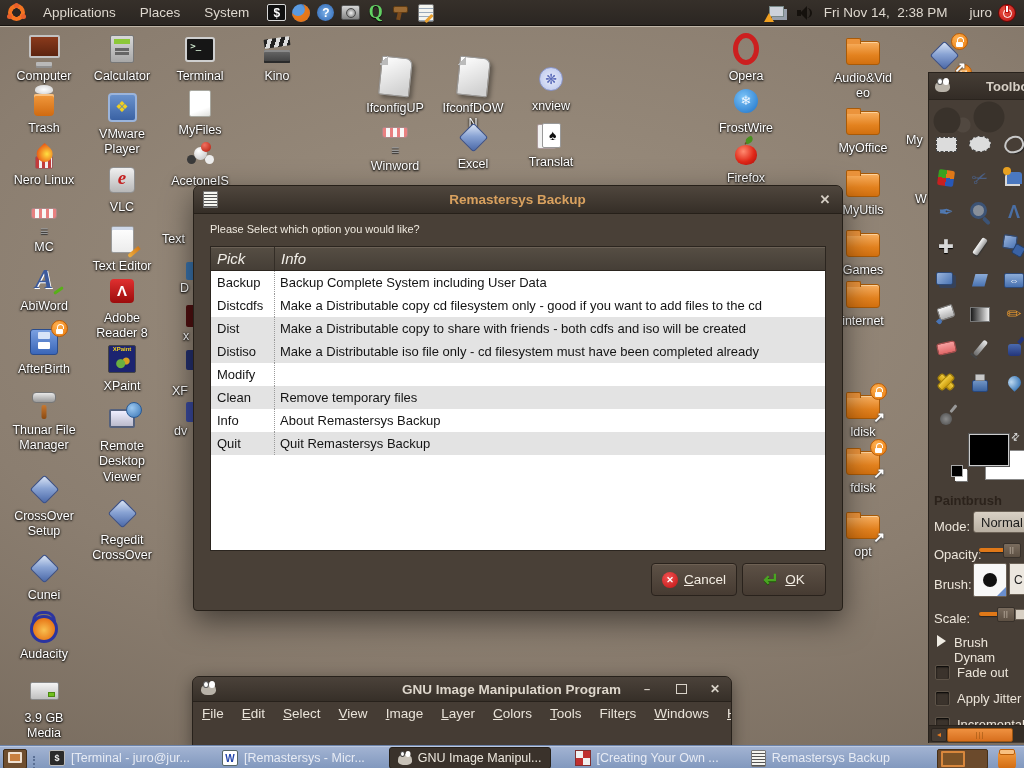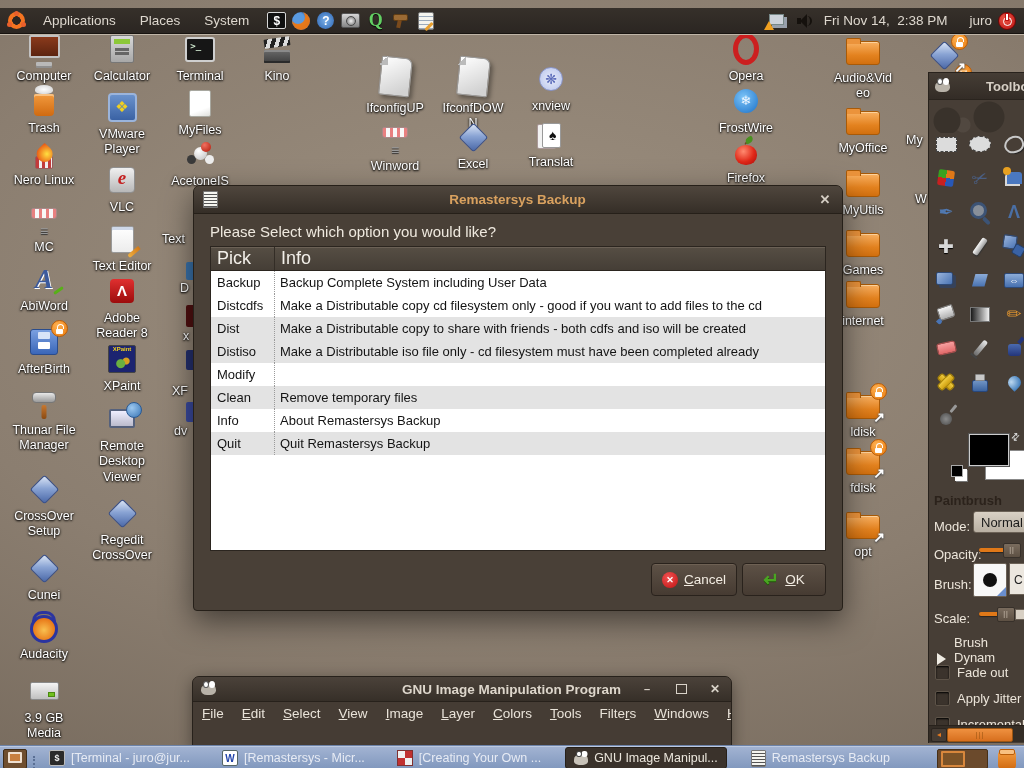--- a/index.html
+++ b/index.html
@@ -3,21 +3,21 @@
 <meta charset="utf-8">
 <style>
   html,body{margin:0;padding:0;}
   body{
     width:1024px;height:768px;overflow:hidden;position:relative;
     font-family:"Liberation Sans",sans-serif;
     background:radial-gradient(120% 90% at 50% 38%, #9c8f7f 0%, #8b7e70 48%, #6d6154 100%);
   }
   
   #panel{position:absolute;left:0;top:0;width:1024px;height:25px;background:linear-gradient(#36302a,#2b2622);
-    border-bottom:1px solid #17130f;display:flex;align-items:center;z-index:30;margin-top:8px;}
+    border-bottom:1px solid #17130f;display:flex;align-items:center;z-index:30;}
   #panel::after{content:"";position:absolute;left:0;top:26px;width:1024px;height:1px;background:#bfb5a7;}
   .p-logo{width:17px;height:17px;border-radius:50%;margin:0 6px 0 8px;position:relative;
     background:radial-gradient(circle at 50% 50%, #2b2622 4px, #f47421 4.5px 8.5px);}
   .p-logo::before{content:"";position:absolute;left:6px;top:-1px;width:5px;height:5px;border-radius:50%;background:#e9602c;
     box-shadow:-7px 11px 0 #e9602c,7px 11px 0 #e9602c;}
   .p-menu{color:#ded8cf;font-size:13.5px;padding:0 12px;height:100%;display:flex;align-items:center;cursor:default;}
   .p-tray{display:flex;align-items:center;margin-left:4px;}
   .pi{width:21px;height:21px;margin:0 2px;position:relative;display:flex;align-items:center;justify-content:center;font-family:inherit;}
   .pi-terminal{background:#101010;border:1px solid #d8d8d8;border-radius:2px;width:17px;height:15px;}
   .pi-terminal::before{content:"$";color:#fff;font-weight:bold;font-size:12px;}
@@ -134,23 +134,23 @@
   .partial-label{position:absolute;color:#fff;font-size:12.5px;text-shadow:0 1px 2px #000,0 0 3px rgba(0,0,0,.9);z-index:1;}
   .partial-sliver{position:absolute;width:8px;z-index:1;border-radius:2px 0 0 2px;}
   
   #dialog{position:absolute;left:193px;top:185px;width:648px;height:424px;background:#49403
 7;background:#494037;border:1px solid #262019;border-radius:7px 7px 4px 4px;box-shadow:0 10px 30px rgba(0,0,0,.5);z-index:10;}
   .dlg-titlebar{height:27px;background:linear-gradient(#4f463d,#352e27);border-radius:6px 6px 0 0;display:flex;align-items:center;padding:0 9px;border-bottom:1px solid #262019;}
   .list-ico{width:13px;height:15px;background:#f5f5f0;border:1px solid #777;border-radius:1px;
     background-image:repeating-linear-gradient(180deg,rgba(0,0,0,0) 0 2px,#555 2px 3px);flex:none;}
   .dlg-title{flex:1;text-align:center;color:#d9a15f;font-weight:bold;font-size:13.5px;}
   .dlg-close{color:#d5cec4;font-size:13px;font-weight:bold;width:16px;text-align:center;cursor:default;}
-  .dlg-heading{color:#efe9df;font-size:15px;margin:9px 15px 0 16px;}
+  .dlg-heading{color:#efe9df;font-size:11px;margin:9px 15px 0 16px;}
   .dlg-table{position:absolute;left:16px;top:60px;width:614px;height:303px;background:#fff;border:1px solid #2b251f;overflow:hidden;}
-  .tbl-header{height:23px;background:linear-gradient(#564e44,#453e36);display:flex;color:#f2efe9;font-size:18px;border-bottom:1px solid #2b251f;}
+  .tbl-header{height:23px;background:linear-gradient(#564e44,#453e36);display:flex;color:#f2efe9;font-size:15px;border-bottom:1px solid #2b251f;font-style:italic;}
   .th-pick{width:57px;padding-left:6px;border-right:1px solid #332d26;line-height:23px;box-shadow:inset 0 1px 0 #6b6156;}
   .th-info{flex:1;padding-left:6px;line-height:23px;box-shadow:inset 0 1px 0 #6b6156;}
   .tbl-row{height:23px;display:flex;font-size:13px;color:#141414;background:#fff;}
   .tbl-row.alt{background:#e3e3e3;}
   .td-pick{width:57px;padding-left:6px;line-height:23px;border-right:1px dotted #9a9a9a;}
   .td-info{flex:1;padding-left:5px;line-height:23px;white-space:nowrap;overflow:hidden;}
   .dlg-btn{position:absolute;top:377px;height:31px;background:linear-gradient(#5d5146,#463b32);border:1px solid #29221c;border-radius:4px;
     box-shadow:inset 0 1px 0 #6e6154;color:#f2ece2;font-size:13.5px;display:flex;align-items:center;justify-content:center;gap:6px;cursor:default;}
   #btn-cancel{left:457px;width:84px;}
   #btn-ok{left:548px;width:82px;}
@@ -218,21 +218,21 @@
     color:#1a1a1a;font-size:13px;line-height:22px;padding-left:7px;box-sizing:border-box;}
   .slider{position:absolute;height:14px;}
   .sl-track{position:absolute;left:0;top:5px;height:4px;background:#e07818;border-radius:2px;box-shadow:0 1px 1px #2a241e;}
   .sl-handle{position:absolute;top:0;width:16px;height:13px;background:linear-gradient(#7a6c5e,#5d5043);border:1px solid #37302a;border-radius:2px;
     color:#cfc3b4;font-size:7px;text-align:center;line-height:12px;letter-spacing:1px;}
   .sl-stub{position:absolute;top:2px;width:10px;height:9px;background:#d8d0c4;border:1px solid #6b6156;}
   .brush-btn{position:absolute;left:44px;top:490px;width:32px;height:32px;background:#f8f8f8;border:1px solid #6b6156;border-radius:2px;}
   .brush-btn::before{content:"";position:absolute;left:50%;top:50%;transform:translate(-50%,-50%);width:14px;height:14px;border-radius:50%;background:#111;}
   .brush-btn::after{content:"";position:absolute;right:0;bottom:0;border-left:9px solid transparent;border-bottom:9px solid #6a8fd0;}
   .brush-extra{position:absolute;left:80px;top:490px;width:16px;height:32px;background:#ece7df;border:1px solid #6b6156;color:#222;font-size:12px;line-height:32px;padding-left:4px;box-sizing:border-box;}
-  .expander{position:absolute;left:8px;top:562px;display:flex;align-items:flex-end;gap:8px;color:#ece5da;font-size:13px;}
+  .expander{position:absolute;left:8px;top:562px;display:flex;align-items:flex-start;gap:8px;color:#ece5da;font-size:13px;}
   .exp-tri{width:0;height:0;border-top:6px solid transparent;border-bottom:6px solid transparent;border-left:9px solid #f0ece4;}
   .chk-rows{position:absolute;left:6px;top:586px;width:90px;}
   .chk-row{display:flex;align-items:center;gap:7px;height:26px;}
   .chk-box{width:13px;height:13px;background:#3b332c;border:1px solid #5d5348;border-radius:2px;box-shadow:inset 0 1px 2px #000;flex:none;}
   .chk-label{color:#ece5da;font-size:13px;white-space:nowrap;}
   .tb-scroll{position:absolute;left:0;top:652px;width:96px;height:16px;background:#342d26;border-top:1px solid #28221c;}
   .scroll-arrow{position:absolute;left:2px;top:2px;width:14px;height:12px;background:#453c34;border:1px solid #2a241f;border-radius:2px;
     color:#e07820;font-size:8px;text-align:center;line-height:11px;}
   .scroll-arrow::before{content:"◂";}
   .scroll-thumb{position:absolute;left:18px;top:2px;width:64px;height:12px;background:linear-gradient(#ef9140,#d76f1e);border:1px solid #9c5512;border-radius:2px;
@@ -654,27 +654,27 @@
   <div class="tb-sep"></div>
   <div style="display:flex;align-items:center;flex:1;min-width:0">
       <div class="task-item">
         <div class="ti ti-terminal"></div>
         <span>[Terminal - juro@jur...</span>
       </div>
       <div class="task-item">
         <div class="ti ti-word"></div>
         <span>[Remastersys - Micr...</span>
       </div>
+      <div class="task-item active">
+        <div class="ti ti-wilber"></div>
+        <span>GNU Image Manipul...</span>
+      </div>
       <div class="task-item">
         <div class="ti ti-grid"></div>
         <span>[Creating Your Own ...</span>
-      </div>
-      <div class="task-item active">
-        <div class="ti ti-wilber"></div>
-        <span>GNU Image Manipul...</span>
       </div>
       <div class="task-item">
         <div class="list-ico"></div>
         <span>Remastersys Backup</span>
       </div>
     </div>
   <div class="pager"></div>
   <div class="tb-trash"></div>
 </div>
 

